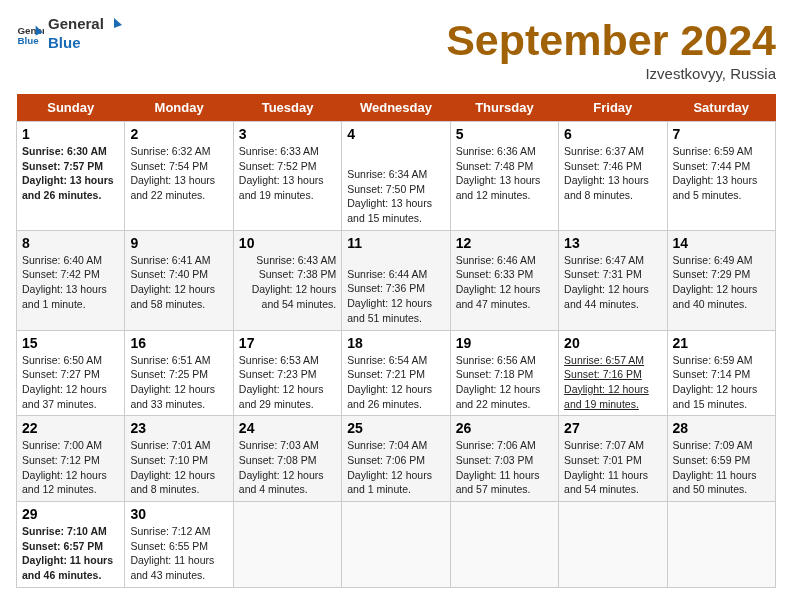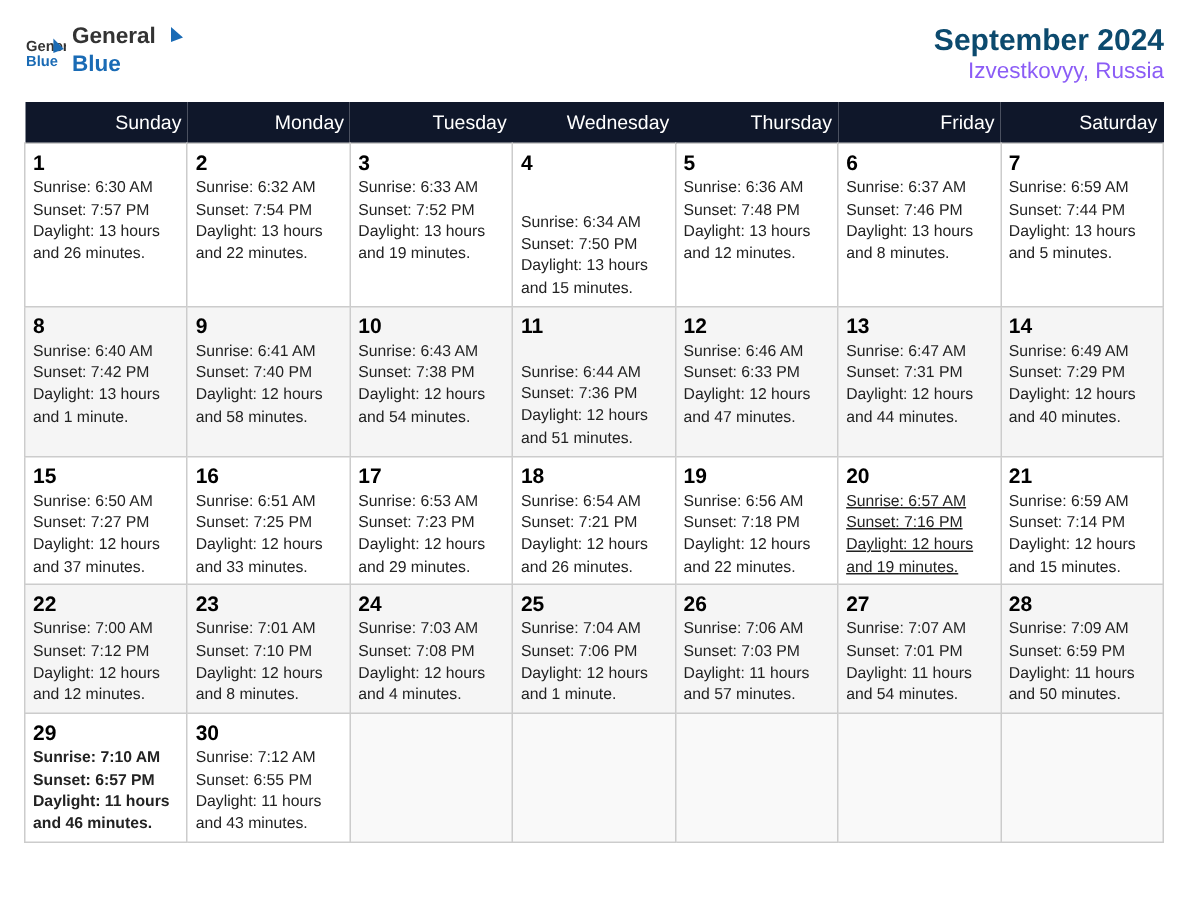--- a/index.html
+++ b/index.html
@@ -22,40 +22,40 @@
       gap: 4px;
     }
     .logo-icon {
       width: 28px;
       height: 28px;
     }
     .title-area {
       text-align: right;
     }
     .month-title {
-      font-size: 20px;
+      font-size: 43px;
       font-weight: bold;
-      color: #0c4a6e;
+      color: #a16207;
     }
     .location {
       font-size: 15px;
-      color: #8b5cf6;
+      color: #404040;
     }
     table {
       width: 100%;
       border-collapse: collapse;
       font-size: 11px;
     }
     thead th {
-      background-color: #0f172a;
+      background-color: #c2410c;
       color: #fff;
       padding: 6px 4px;
-      text-align: right;
+      text-align: center;
       font-size: 13px;
-      font-weight: normal;
+      font-weight: bold;
     }
     tbody td {
       border: 1px solid #ccc;
       vertical-align: top;
       padding: 4px 5px;
       width: calc(100% / 7);
       min-height: 80px;
       background: #fff;
     }
     tbody tr:nth-child(even) td {
@@ -110,21 +110,21 @@
         <th>Wednesday</th>
         <th>Thursday</th>
         <th>Friday</th>
         <th>Saturday</th>
       </tr>
   </thead>
   <tbody id="calendar-body">
   <tr>
         <td>
           <span class="day-number">1</span>
-          <div class="day-info" style="white-space: pre-line;">Sunrise: 6:30 AM
+          <div class="day-info" style="white-space: pre-line; font-weight: bold;">Sunrise: 6:30 AM
 Sunset: 7:57 PM
 Daylight: 13 hours
 and 26 minutes.</div>
         </td>
         <td>
           <span class="day-number">2</span>
           <div class="day-info" style="white-space: pre-line;">Sunrise: 6:32 AM
 Sunset: 7:54 PM
 Daylight: 13 hours
 and 22 minutes.</div>
@@ -175,21 +175,21 @@
         </td>
         <td>
           <span class="day-number">9</span>
           <div class="day-info" style="white-space: pre-line;">Sunrise: 6:41 AM
 Sunset: 7:40 PM
 Daylight: 12 hours
 and 58 minutes.</div>
         </td>
         <td>
           <span class="day-number">10</span>
-          <div class="day-info" style="white-space: pre-line;">Sunrise: 6:43 AM
+          <div class="day-info" style="white-space: pre-line; text-align: right;">Sunrise: 6:43 AM
 Sunset: 7:38 PM
 Daylight: 12 hours
 and 54 minutes.</div>
         </td>
         <td>
           <span class="day-number">11</span>
           <div class="day-info" style="white-space: pre-line; margin-top: 16px;">Sunrise: 6:44 AM
 Sunset: 7:36 PM
 Daylight: 12 hours
 and 51 minutes.</div>

